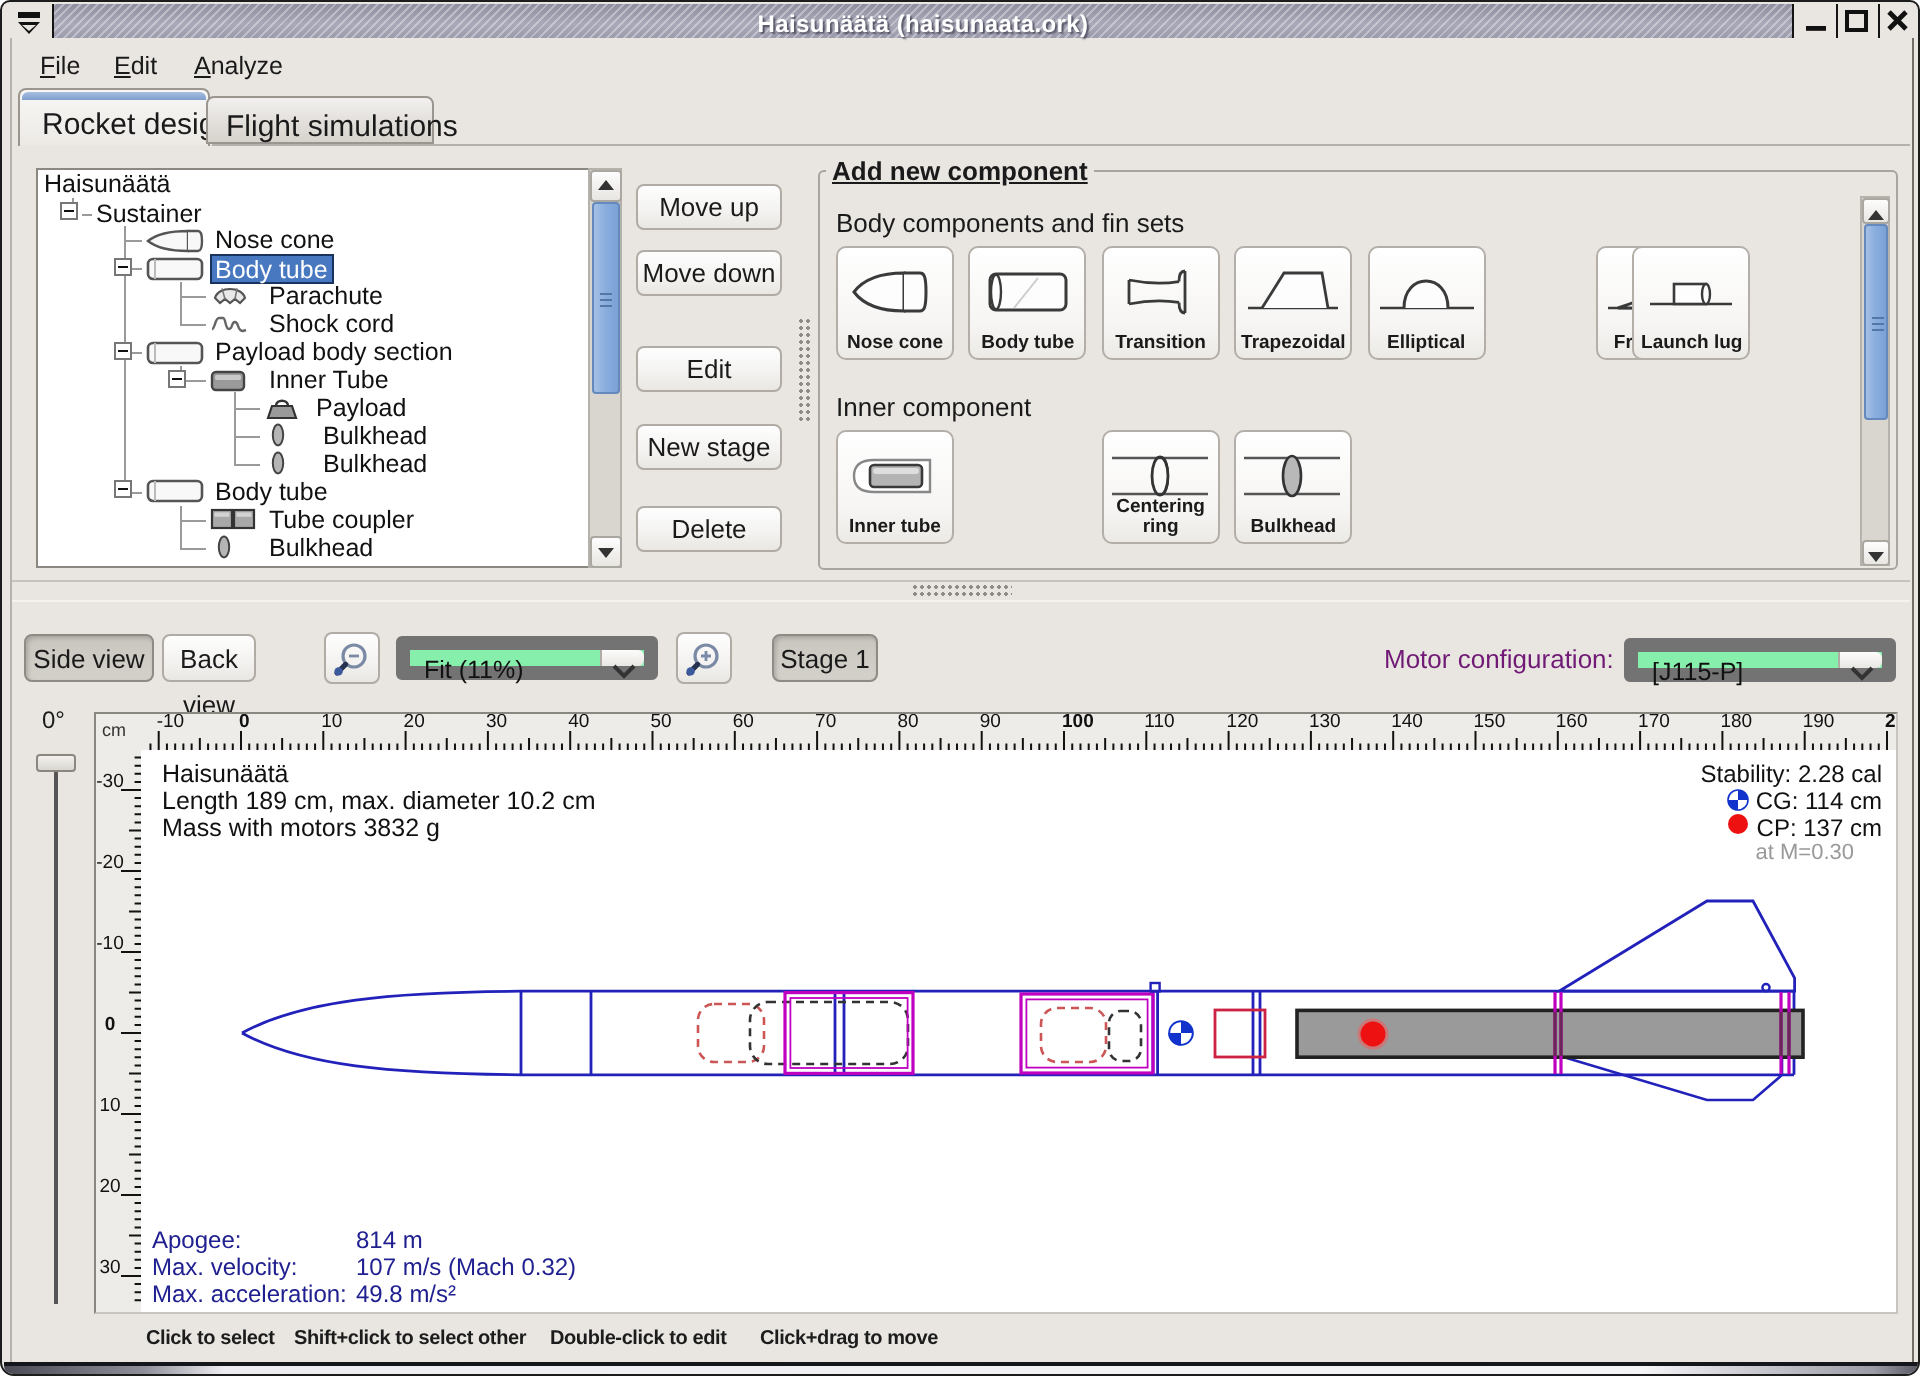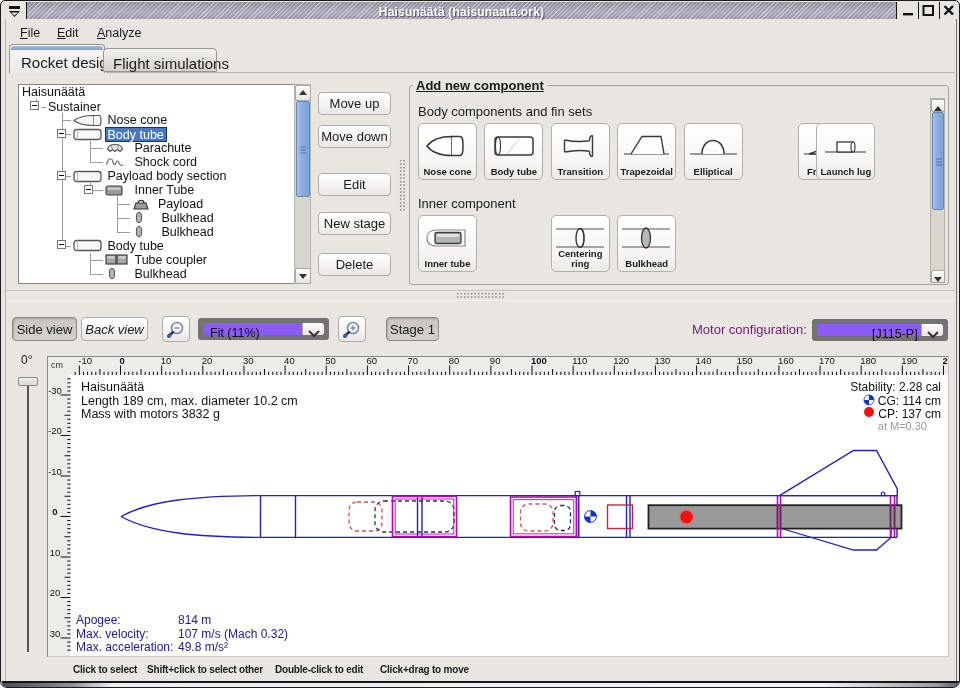--- a/index.html
+++ b/index.html
@@ -63,21 +63,21 @@
 #treebox { position:absolute; left:17px; top:83px; width:293px; height:200px;
   background:#fff; border:1px solid #8b8781; border-right:none; }
 .trow { position:absolute; font-size:12.5px; color:#111; white-space:pre; }
 .tline { position:absolute; background:#9a9a9a; }
 .ebox { position:absolute; width:9px; height:9px; background:#fff;
   border:1px solid #777; }
 .ebox:before { content:""; position:absolute; left:1px; top:3px; width:5px; height:1px;
   background:#111; }
 .sel { background:#4878c0; border:1px solid #17335e; color:#fff; }
 
-.combo { position:absolute; background:#8b5cf6; border:5px solid #737373; border-radius:3px; }
+.combo { position:absolute; background:#86efac; border:7px solid #737373; border-radius:3px; }
 .combo .arr { position:absolute; right:0; top:0; height:100%; width:22px;
   background:linear-gradient(#fcfcfb,#e9e7e3); border-left:1px solid #b0aca5;
   border-radius:0 3px 3px 0; }
 
 #drawp { position:absolute; left:46px; top:355px; width:902px; height:301px;
   border:1px solid; border-color:#8a8680 #c8c4be #c8c4be #8a8680; background:#fff; }
 #status { position:absolute; left:0; top:663px; width:960px; text-align:left;
   font-size:10px; font-weight:bold; color:#1c1c1c; white-space:nowrap; letter-spacing:-0.2px; }
 </style></head>
 <body>
@@ -301,21 +301,21 @@
       </svg></div>
 <div class="sthumb abs" style="left:930.5px;top:111px;width:12px;height:98px;"><svg width="12" height="98">
         <g stroke="#5577a8" stroke-width="1">
           <path d="M3 46 L9 46 M3 49 L9 49 M3 52 L9 52"></path>
         </g>
       </svg></div>
 <div class="abs" style="left:5px;top:289px;width:949px;height:1px;background:#c6c2bc;"></div>
 <div class="abs" style="left:455px;top:291px;width:50px;height:7px;background-image:radial-gradient(circle at 1.5px 1.5px,#8f8b85 0.9px,rgba(0,0,0,0) 1px);background-size:3.5px 3.5px;"></div>
 <div class="abs" style="left:5px;top:299px;width:949px;height:1px;background:#f4f2ef;"></div>
 <div class="btn pressed abs" style="left:11px;top:316px;width:65px;height:24px;line-height:23px;">Side view</div>
-<div class="btn abs" style="left:80px;top:316px;width:67px;height:24px;line-height:23px;font-style:italic;">Back view</div>
+<div class="btn abs" style="left:80px;top:316px;width:47px;height:24px;line-height:23px;">Back view</div>
 <div class="btn abs" style="left:161px;top:315px;width:28px;height:26px;padding-top:2px;"><svg width="26" height="22" viewBox="0 0 26 22">
         <circle cx="14" cy="9" r="5.5" fill="none" stroke="#7a8aa5" stroke-width="1.6"></circle>
         <path d="M9.8 13.2 L5.5 17.5" stroke="#26324d" stroke-width="2.6" stroke-linecap="round"></path>
         <circle cx="6.3" cy="16.7" r="2.1" fill="#3b5b9e"></circle>
         <path d="M11.5 9 L16.5 9" stroke="#7a8aa5" stroke-width="1.4"></path>
       </svg></div>
 <div class="combo abs" style="left:197px;top:317px;width:131px;height:22px;">
       <div class="abs" style="left:7px;top:3px;font-size:12.5px;color:#111;">Fit (11%)</div>
       <div class="arr"><svg width="22" height="20">
           <path d="M6 8 L11 13 L16 8" fill="none" stroke="#333" stroke-width="2"></path>
@@ -323,21 +323,21 @@
     </div>
 <div class="btn abs" style="left:337px;top:315px;width:28px;height:26px;padding-top:2px;"><svg width="26" height="22" viewBox="0 0 26 22">
         <circle cx="14" cy="9" r="5.5" fill="none" stroke="#7a8aa5" stroke-width="1.6"></circle>
         <path d="M9.8 13.2 L5.5 17.5" stroke="#26324d" stroke-width="2.6" stroke-linecap="round"></path>
         <circle cx="6.3" cy="16.7" r="2.1" fill="#3b5b9e"></circle>
         <path d="M11.5 9 L16.5 9 M14 6.5 L14 11.5" stroke="#7a8aa5" stroke-width="1.4"></path>
       </svg></div>
 <div class="btn pressed abs" style="left:385px;top:316px;width:53px;height:24px;line-height:23px;">Stage 1</div>
 <div class="abs" style="left:691px;top:321px;font-size:13px;color:#701a75;">Motor configuration:</div>
 <div class="combo abs" style="left:811px;top:318px;width:136px;height:22px;">
-      <div class="abs" style="left:7px;top:3px;font-size:12.5px;color:#111;margin-left:48px;">[J115-P]</div>
+      <div class="abs" style="left:7px;top:3px;font-size:12.5px;color:#111;">[J115-P]</div>
       <div class="arr"><svg width="22" height="20">
           <path d="M6 8 L11 13 L16 8" fill="none" stroke="#333" stroke-width="2"></path>
         </svg></div>
     </div>
 <div class="abs" style="left:20px;top:352px;font-size:12px;color:#1a1a1a;">0°</div>
 <div class="abs" style="left:26px;top:377px;width:2px;height:274px;background:#555;"></div>
 <div class="abs" style="left:17px;top:376px;width:20px;height:9px;background:linear-gradient(#f2f1ee,#d9d6d0);border:1px solid #8a8680;border-radius:2px;"></div>
 <div id="drawp"></div>
 <svg class="abs" style="left:47px;top:356px;overflow:hidden" width="900" height="299" viewBox="0 0 900 299">
       <rect x="0" y="0" width="900" height="299" fill="#ffffff"></rect>

